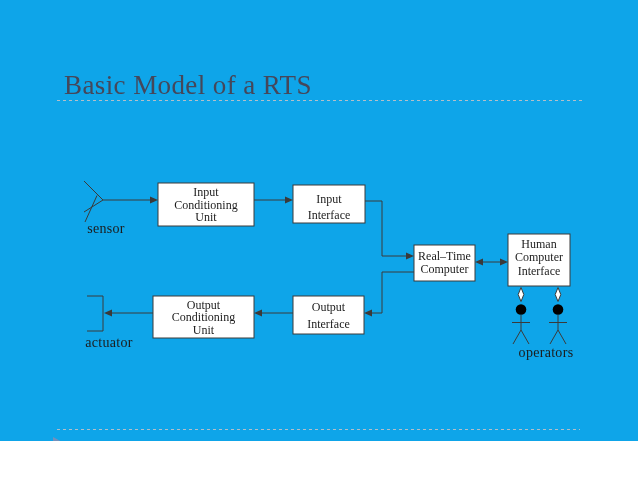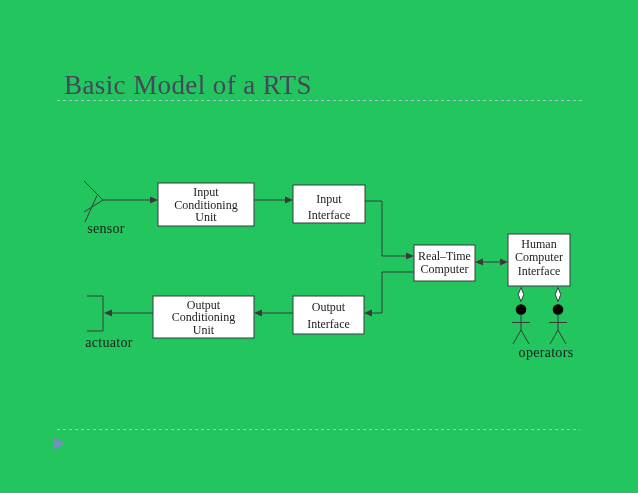--- a/index.html
+++ b/index.html
@@ -1,21 +1,21 @@
 <!DOCTYPE html>
 <html><head>
 <meta charset="utf-8">
 <style>
   html, body { margin: 0; padding: 0; }
   body { width: 638px; height: 493px; background: #ffffff; }
   .slide {
     position: relative;
     width: 638px;
-    height: 493px;
-    background: #22c55e;
+    height: 441px;
+    background: #0ea5e9;
     overflow: hidden;
     font-family: "Liberation Serif", serif;
     text-align: right;
   }
   .slide-title {
     position: absolute;
     left: 64px;
     top: 70px;
     margin: 0;
     font-size: 27px;

